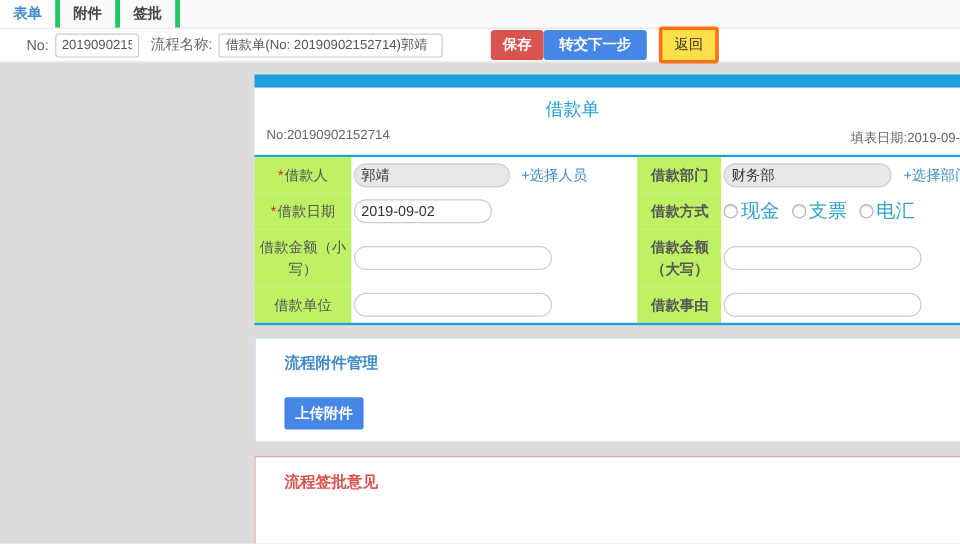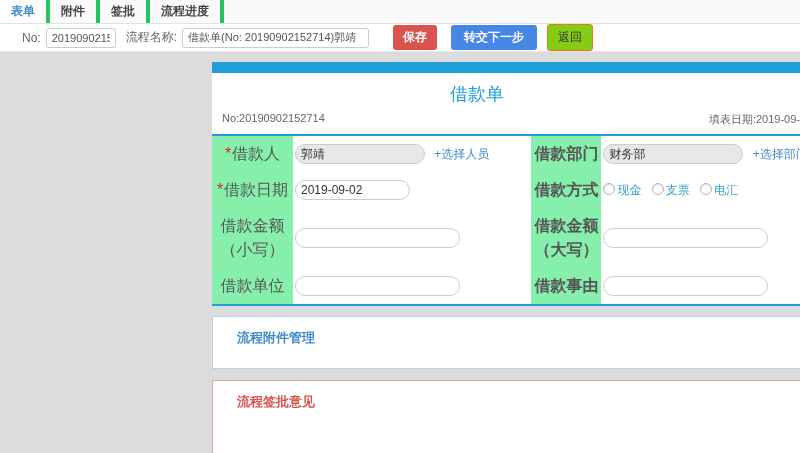--- a/index.html
+++ b/index.html
@@ -15,45 +15,45 @@
   
   .toolbar{height:27px;background:#fff;display:flex;align-items:center;padding-left:22px;
            font-size:12px;color:#666;border-bottom:1px solid #e8e8e8;}
   .tinput{height:18px;border:1px solid #ccc;border-radius:3px;font-size:11px;color:#555;
           padding:0 5px;margin-left:5px;font-family:"Liberation Sans",sans-serif;}
   #no-input{width:58px;}
   #pname-input{width:175px;}
   .tb-label{margin-left:10px;white-space:nowrap;}
   .btn{font-size:12px;border:none;border-radius:3px;padding:4px 10px;cursor:pointer;
        font-family:"Liberation Sans",sans-serif;font-weight:bold;}
-  .btn-save{margin-left:24px;background:#d9534f;color:#fff;}
-  .btn-next{margin-left:14px;background:#4687e6;color:#fff;padding:4px 13px;}
-  .btn-back{margin-left:10px;background:#84cc16;border:1px solid #f97316;color:#333;font-weight:normal;font-family:Liberation Serif, serif;}
+  .btn-save{margin-left:40px;background:#d9534f;color:#fff;}
+  .btn-next{background:#4687e6;color:#fff;padding:4px 13px;}
+  .btn-back{margin-left:10px;background:#fde047;border:3px solid #f97316;color:#333;font-weight:normal;font-family:Liberation Serif, serif;}
   
   .page{background:#dcdcdc;height:403px;box-sizing:border-box;padding:10px 0 0 212px;}
   .card{width:640px;background:#fff;}
   
   .topbar{height:11px;background:#1e9fd9;}
-  .form-title{text-align:center;color:#1e9fd9;font-size:18px;padding:9px 0 3px;
+  .form-title{text-align:center;color:#1e9fd9;font-size:15px;padding:9px 0 3px;
               position:relative;left:-55px;}
   .meta{display:flex;font-size:11px;color:#666;padding:3px 0 7px 10px;}
   .meta-date{margin-left:auto;white-space:nowrap;}
   .hline{height:2px;background:#1e9fd9;}
   table.loan{width:100%;border-collapse:collapse;}
-  td.lab{background:#86efac;font-size:16px;color:#555;text-align:center;
+  td.lab{background:#bef264;font-size:12px;color:#555;text-align:center;
          padding:6px 2px;line-height:1.5;width:77px;}
   td.lab2{width:66px;font-weight:bold;}
   td.val{background:#fff;padding:4px 2px;vertical-align:middle;}
   .req{color:#e02020;margin-right:1px;}
   .inp{height:20px;border:1px solid #ccc;border-radius:10px;font-size:12px;color:#333;
        padding:0 5px;box-sizing:border-box;font-family:"Liberation Sans",sans-serif;background:#fff;}
   .ro{background:#e8e8e8;}
   .w-borrower{width:130px;} .w-dept{width:140px;} .w-date{width:115px;} .w-amt{width:165px;}
   .flink{color:#428bca;font-size:12px;text-decoration:none;margin-left:6px;white-space:nowrap;}
-  .ropt{color:#31a2cc;font-size:12px;margin-right:7px;cursor:pointer;white-space:nowrap;}
+  .ropt{color:#31a2cc;font-size:16px;margin-right:7px;cursor:pointer;white-space:nowrap;}
   .radio{display:inline-block;width:10px;height:10px;border:1px solid #b3b3b3;border-radius:50%;
          background:#fdfdfd;vertical-align:-1px;margin-right:2px;box-shadow:inset 0 1px 1px rgba(0,0,0,.12);}
   
   .card-attach{margin-top:10px;border:1px solid #b9d4ea;box-sizing:border-box;padding:10px 0 10px 24px;}
   .sec-head{font-size:13px;font-weight:bold;margin:2px 0 11px;}
   .sec-head.blue{color:#428bca;}
   .sec-head.red{color:#d9534f;}
   .emptybox{width:551px;box-sizing:border-box;background:#fcf8e3;border:1px solid #eee8cf;
             padding:7px 14px;font-size:12px;color:#555;}
   .btn-upload{margin-top:8px;background:#4687e6;color:#fff;font-size:12px;font-weight:bold;
@@ -62,21 +62,20 @@
   .card-sign{margin-top:11px;border:1px solid #dba8a8;box-sizing:border-box;
              padding:10px 0 14px 24px;height:160px;}
 </style>
 </head>
 <body>
 
 <div class="tabbar">
   <div class="tab active">表单</div>
   <div class="tab">附件</div>
   <div class="tab">签批</div>
-  <div class="tab">流程进度</div>
 </div>
 
 <div class="toolbar">
   <span class="tb-label" style="margin-left:0;">No:</span>
   <input id="no-input" class="tinput" value="20190902152714" style="">
   <span class="tb-label">流程名称:</span>
   <input id="pname-input" class="tinput" value="借款单(No: 20190902152714)郭靖" style="">
   <button class="btn btn-save">保存</button>
   <button class="btn btn-next">转交下一步</button>
   <button class="btn btn-back">返回</button>
@@ -155,20 +154,21 @@
           <input class="inp w-amt" style="">
         </td>
       </tr>
     </tbody>
       </table>
     <div class="hline"></div>
   </div>
 
   <div class="card card-attach">
     <div class="sec-head blue">流程附件管理</div>
+    <button class="btn-upload">上传附件</button>
   </div>
 
   <div class="card card-sign">
     <div class="sec-head red">流程签批意见</div>
 
   </div>
 
 </div>
 
 </body></html>

